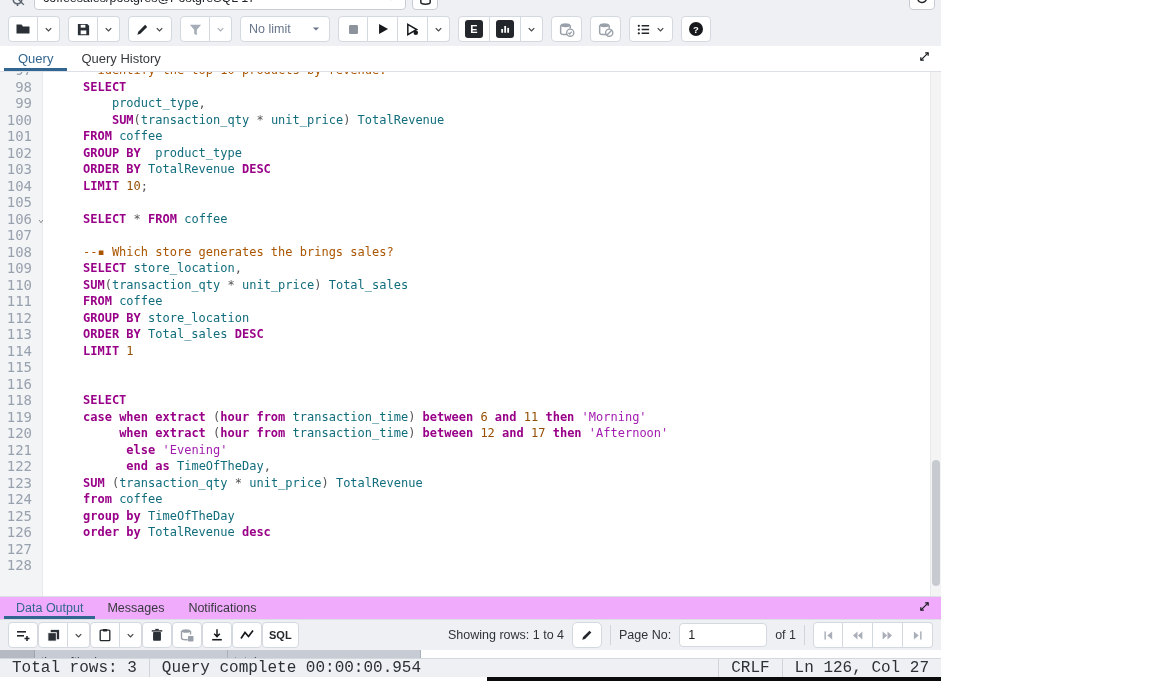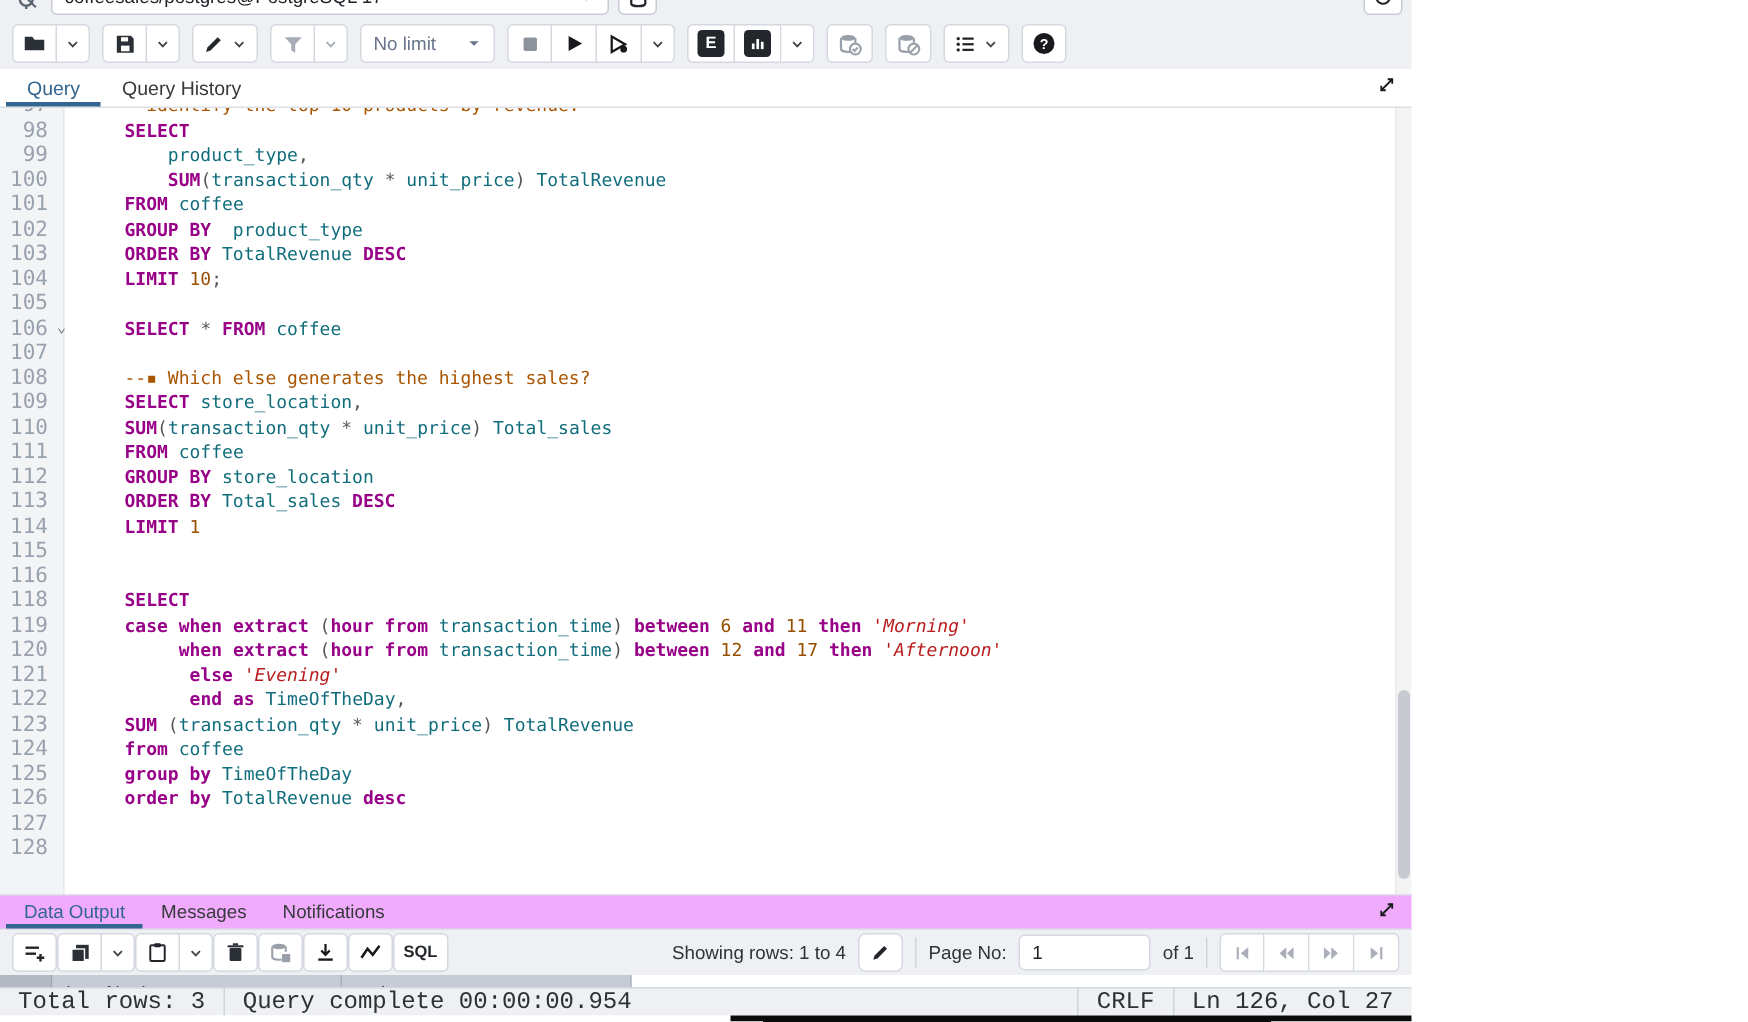--- a/index.html
+++ b/index.html
@@ -45,21 +45,21 @@
   .gutter-bg { position:absolute; left:0; top:0; bottom:0; width:43px; background:#f3f4f6; border-right:1px solid #e7e9ec; }
   .lines { position:absolute; top:-10px; left:0; right:12px; font-family:"DejaVu Sans Mono", monospace; font-size:12px; line-height:16.5px; }
   .ed-line { display:flex; height:16.5px; white-space:pre; position:relative; }
   .gutter-num { width:34px; flex:none; text-align:right; color:#98a1ae; font-size:14px; padding-right:2px; }
   .fold-mark { position:absolute; left:34px; top:0; width:14px; color:#6c757d; font-size:10px; text-align:center; }
   .code { padding-left:49px; flex:1; color:#333; }
   .tk-kw  { color:#908; font-weight:bold; }
   .tk-id  { color:#116d7c; }
   .tk-cm  { color:#a50; }
   .tk-num { color:#964f00; }
-  .tk-str { color:#b91c1c;font-style:italic; }
+  .tk-str { color:#a21caf; }
   .tk-op  { color:#555; }
   .vscroll { position:absolute; right:0; top:0; bottom:0; width:11px; background:#f4f4f5; border-left:1px solid #e9eaec; }
   .vthumb { position:absolute; right:1px; width:8px; border-radius:4px; background:#c7cbd1; top:74%; height:24%; }
 
   
   .out-tabs { height:24px; background:#f0abfc; border-top:1px solid #dcdfe5; border-bottom:1px solid #dcdfe5;
               display:flex; align-items:flex-end; padding:0 4px; flex:none; position:relative; }
   .out-tabs .tab { font-size:12.5px; padding:3px 12px 4px; }
   .out-tabs .tab.active { padding-bottom:1px; }
   .out-tabs .tabs-expand { top:3px; }
@@ -332,21 +332,21 @@
         <div class="ed-line"><div class="gutter-num">98</div><div class="code"><span class="tk-kw">SELECT</span></div></div>
         <div class="ed-line"><div class="gutter-num">99</div><div class="code"><span class="tk-op">    </span><span class="tk-id">product_type</span><span class="tk-op">,</span></div></div>
         <div class="ed-line"><div class="gutter-num">100</div><div class="code"><span class="tk-op">    </span><span class="tk-kw">SUM</span><span class="tk-op">(</span><span class="tk-id">transaction_qty</span><span class="tk-op"> * </span><span class="tk-id">unit_price</span><span class="tk-op">) </span><span class="tk-id">TotalRevenue</span></div></div>
         <div class="ed-line"><div class="gutter-num">101</div><div class="code"><span class="tk-kw">FROM</span><span class="tk-id"> coffee</span></div></div>
         <div class="ed-line"><div class="gutter-num">102</div><div class="code"><span class="tk-kw">GROUP BY</span><span class="tk-id">  product_type</span></div></div>
         <div class="ed-line"><div class="gutter-num">103</div><div class="code"><span class="tk-kw">ORDER BY</span><span class="tk-id"> TotalRevenue</span><span class="tk-kw"> DESC</span></div></div>
         <div class="ed-line"><div class="gutter-num">104</div><div class="code"><span class="tk-kw">LIMIT</span><span class="tk-num"> 10</span><span class="tk-op">;</span></div></div>
         <div class="ed-line"><div class="gutter-num">105</div><div class="code"></div></div>
         <div class="ed-line"><div class="gutter-num">106</div><span class="fold-mark">⌄</span><div class="code"><span class="tk-kw">SELECT</span><span class="tk-op"> * </span><span class="tk-kw">FROM</span><span class="tk-id"> coffee</span></div></div>
         <div class="ed-line"><div class="gutter-num">107</div><div class="code"></div></div>
-        <div class="ed-line"><div class="gutter-num">108</div><div class="code"><span class="tk-cm">--▪ Which else generates the highest sales?</span></div></div>
+        <div class="ed-line"><div class="gutter-num">108</div><div class="code"><span class="tk-cm">--▪ Which store generates the brings sales?</span></div></div>
         <div class="ed-line"><div class="gutter-num">109</div><div class="code"><span class="tk-kw">SELECT</span><span class="tk-id"> store_location</span><span class="tk-op">,</span></div></div>
         <div class="ed-line"><div class="gutter-num">110</div><div class="code"><span class="tk-kw">SUM</span><span class="tk-op">(</span><span class="tk-id">transaction_qty</span><span class="tk-op"> * </span><span class="tk-id">unit_price</span><span class="tk-op">) </span><span class="tk-id">Total_sales</span></div></div>
         <div class="ed-line"><div class="gutter-num">111</div><div class="code"><span class="tk-kw">FROM</span><span class="tk-id"> coffee</span></div></div>
         <div class="ed-line"><div class="gutter-num">112</div><div class="code"><span class="tk-kw">GROUP BY</span><span class="tk-id"> store_location</span></div></div>
         <div class="ed-line"><div class="gutter-num">113</div><div class="code"><span class="tk-kw">ORDER BY</span><span class="tk-id"> Total_sales</span><span class="tk-kw"> DESC</span></div></div>
         <div class="ed-line"><div class="gutter-num">114</div><div class="code"><span class="tk-kw">LIMIT</span><span class="tk-num"> 1</span></div></div>
         <div class="ed-line"><div class="gutter-num">115</div><div class="code"></div></div>
         <div class="ed-line"><div class="gutter-num">116</div><div class="code"></div></div>
         <div class="ed-line"><div class="gutter-num">118</div><div class="code"><span class="tk-kw">SELECT</span></div></div>
         <div class="ed-line"><div class="gutter-num">119</div><div class="code"><span class="tk-kw">case</span><span class="tk-kw"> when</span><span class="tk-kw"> extract</span><span class="tk-op"> (</span><span class="tk-kw">hour</span><span class="tk-kw"> from</span><span class="tk-id"> transaction_time</span><span class="tk-op">)</span><span class="tk-kw"> between</span><span class="tk-num"> 6</span><span class="tk-kw"> and</span><span class="tk-num"> 11</span><span class="tk-kw"> then</span><span class="tk-str"> 'Morning'</span></div></div>

